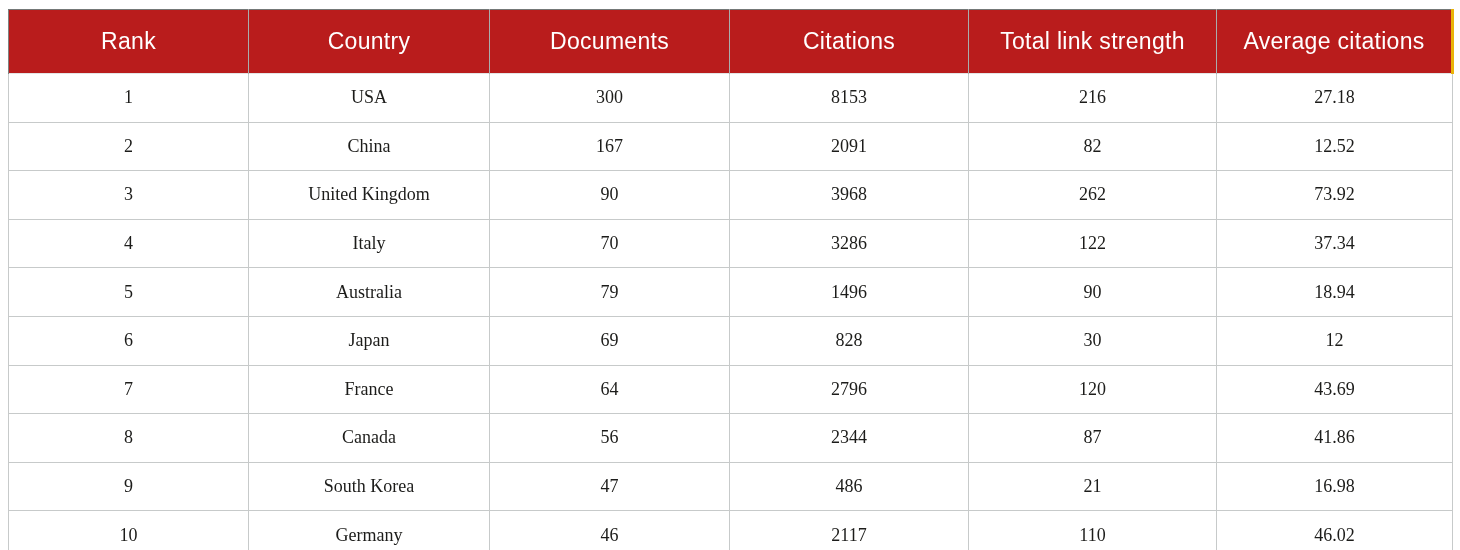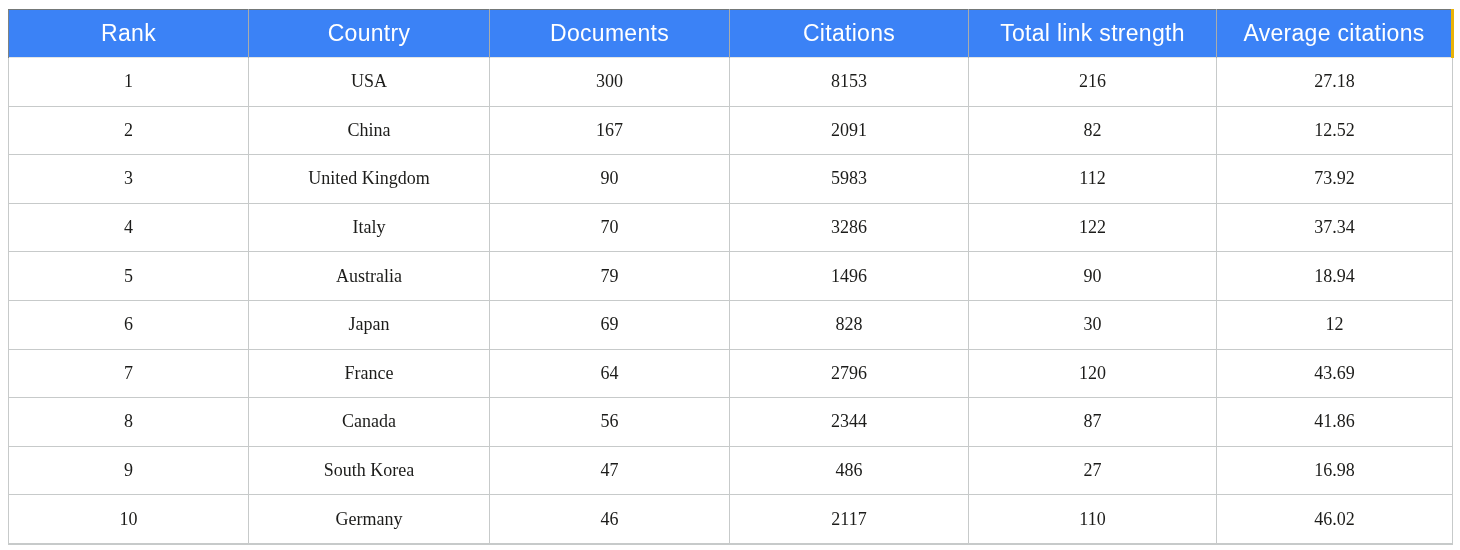--- a/index.html
+++ b/index.html
@@ -14,30 +14,30 @@
     box-sizing: border-box;
     padding: 9px 8px 7px 8px;
     background: #ffffff;
   }
   table.data-table {
     width: 1444px;
     border-collapse: collapse;
     table-layout: fixed;
   }
   table.data-table thead th {
-    background: #3b82f6;
+    background: #b91c1c;
     color: #ffffff;
     font-family: "Liberation Sans", sans-serif;
     font-size: 23px;
     font-weight: 400;
     letter-spacing: 0.3px;
     text-align: center;
     vertical-align: middle;
     height: 47px;
-    padding: 0 6px;
+    padding: 8px 6px;
     border-left: 1px solid #a9acac;
     border-right: 1px solid #a9acac;
     border-top: 1px solid #747877;
     border-bottom: none;
   }
   table.data-table thead th:first-child { border-left: 1px solid #7f8382; }
   table.data-table thead th:last-child  { border-right: 3px solid #eab308; }
   table.data-table tbody td {
     background: #ffffff;
     color: #1c1c1a;
@@ -89,22 +89,22 @@
           <td>China</td>
           <td>167</td>
           <td>2091</td>
           <td>82</td>
           <td>12.52</td>
         </tr>
         <tr>
           <td>3</td>
           <td>United Kingdom</td>
           <td>90</td>
-          <td>5983</td>
-          <td>112</td>
+          <td>3968</td>
+          <td>262</td>
           <td>73.92</td>
         </tr>
         <tr>
           <td>4</td>
           <td>Italy</td>
           <td>70</td>
           <td>3286</td>
           <td>122</td>
           <td>37.34</td>
         </tr>
@@ -138,21 +138,21 @@
           <td>56</td>
           <td>2344</td>
           <td>87</td>
           <td>41.86</td>
         </tr>
         <tr>
           <td>9</td>
           <td>South Korea</td>
           <td>47</td>
           <td>486</td>
-          <td>27</td>
+          <td>21</td>
           <td>16.98</td>
         </tr>
         <tr>
           <td>10</td>
           <td>Germany</td>
           <td>46</td>
           <td>2117</td>
           <td>110</td>
           <td>46.02</td>
         </tr>

